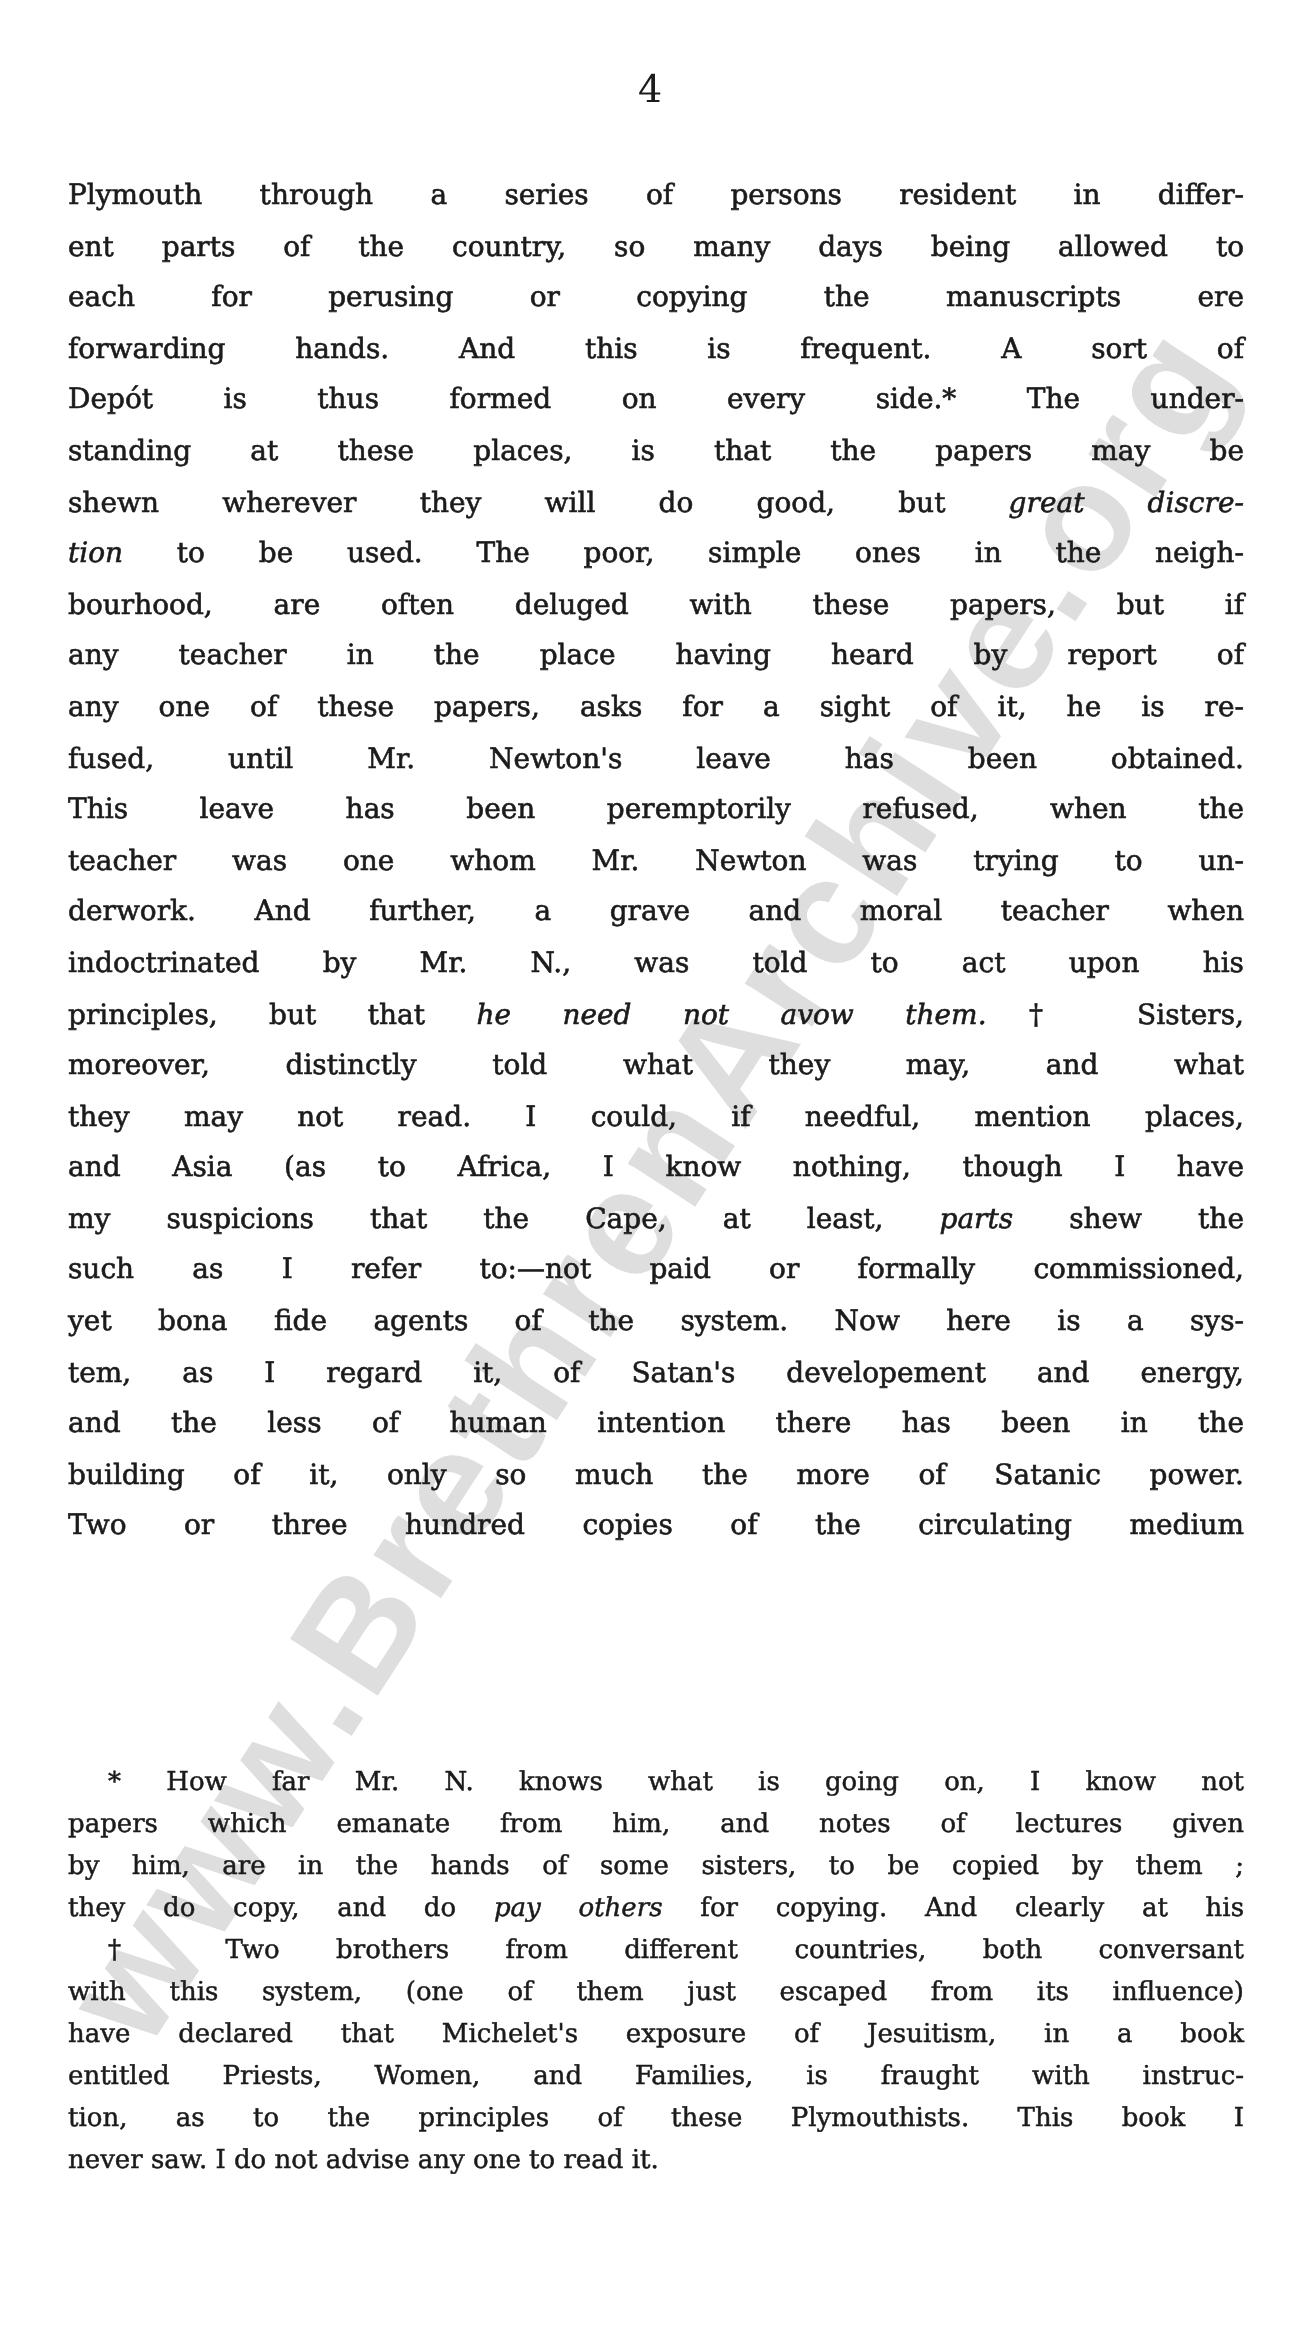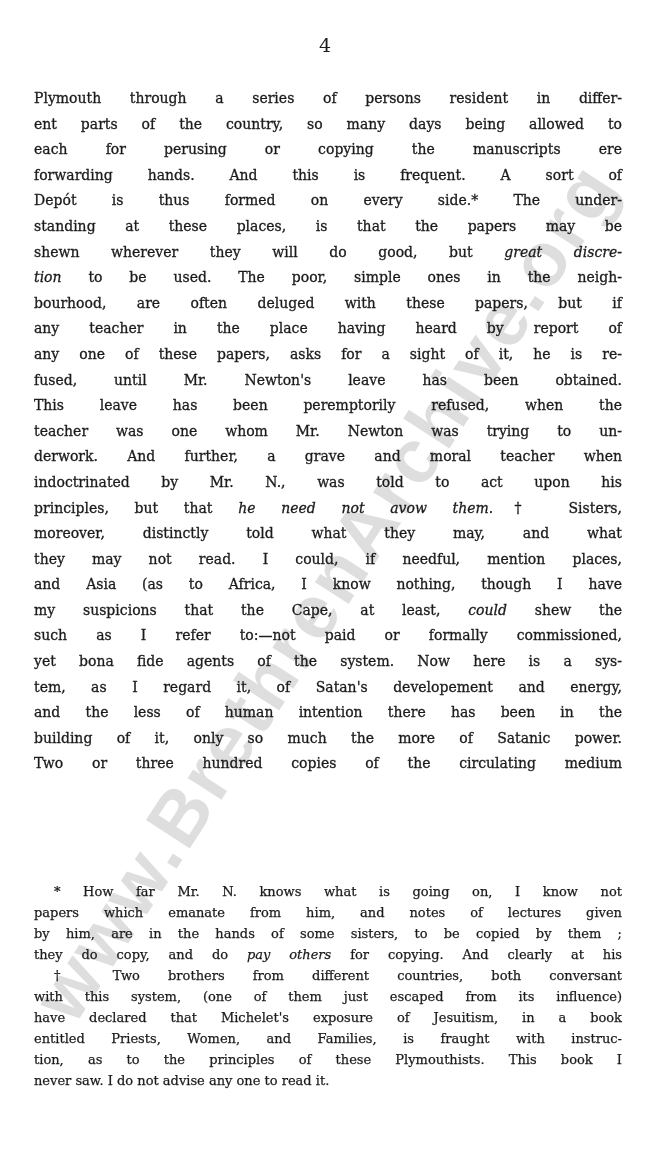--- a/index.html
+++ b/index.html
@@ -86,21 +86,21 @@
       <div class="tline"><span>any one of these papers, asks for a sight of it, he is re-</span></div>
       <div class="tline"><span>fused, until Mr. Newton's leave has been obtained.</span></div>
       <div class="tline"><span>This leave has been peremptorily refused, when the</span></div>
       <div class="tline"><span>teacher was one whom Mr. Newton was trying to un-</span></div>
       <div class="tline"><span>derwork. And further, a grave and moral teacher when</span></div>
       <div class="tline"><span>indoctrinated by Mr. N., was told to act upon his</span></div>
       <div class="tline"><span>principles, but that </span><em>he need not avow them.</em><span>† Sisters,</span></div>
       <div class="tline"><span>moreover, distinctly told what they may, and what</span></div>
       <div class="tline"><span>they may not read. I could, if needful, mention places,</span></div>
       <div class="tline"><span>and Asia (as to Africa, I know nothing, though I have</span></div>
-      <div class="tline"><span>my suspicions that the Cape, at least, </span><em>could</em><span> shew the</span></div>
+      <div class="tline"><span>my suspicions that the Cape, at least, </span><em>parts</em><span> shew the</span></div>
       <div class="tline"><span>such as I refer to:—not paid or formally commissioned,</span></div>
       <div class="tline"><span>yet bona fide agents of the system. Now here is a sys-</span></div>
       <div class="tline"><span>tem, as I regard it, of Satan's developement and energy,</span></div>
       <div class="tline"><span>and the less of human intention there has been in the</span></div>
       <div class="tline"><span>building of it, only so much the more of Satanic power.</span></div>
       <div class="tline"><span>Two or three hundred copies of the circulating medium</span></div>
     </div>
   <div class="footnotes" id="footnotes">
       <div>
         <div class="tline indent"><span>* How far Mr. N. knows what is going on, I know not</span></div>

